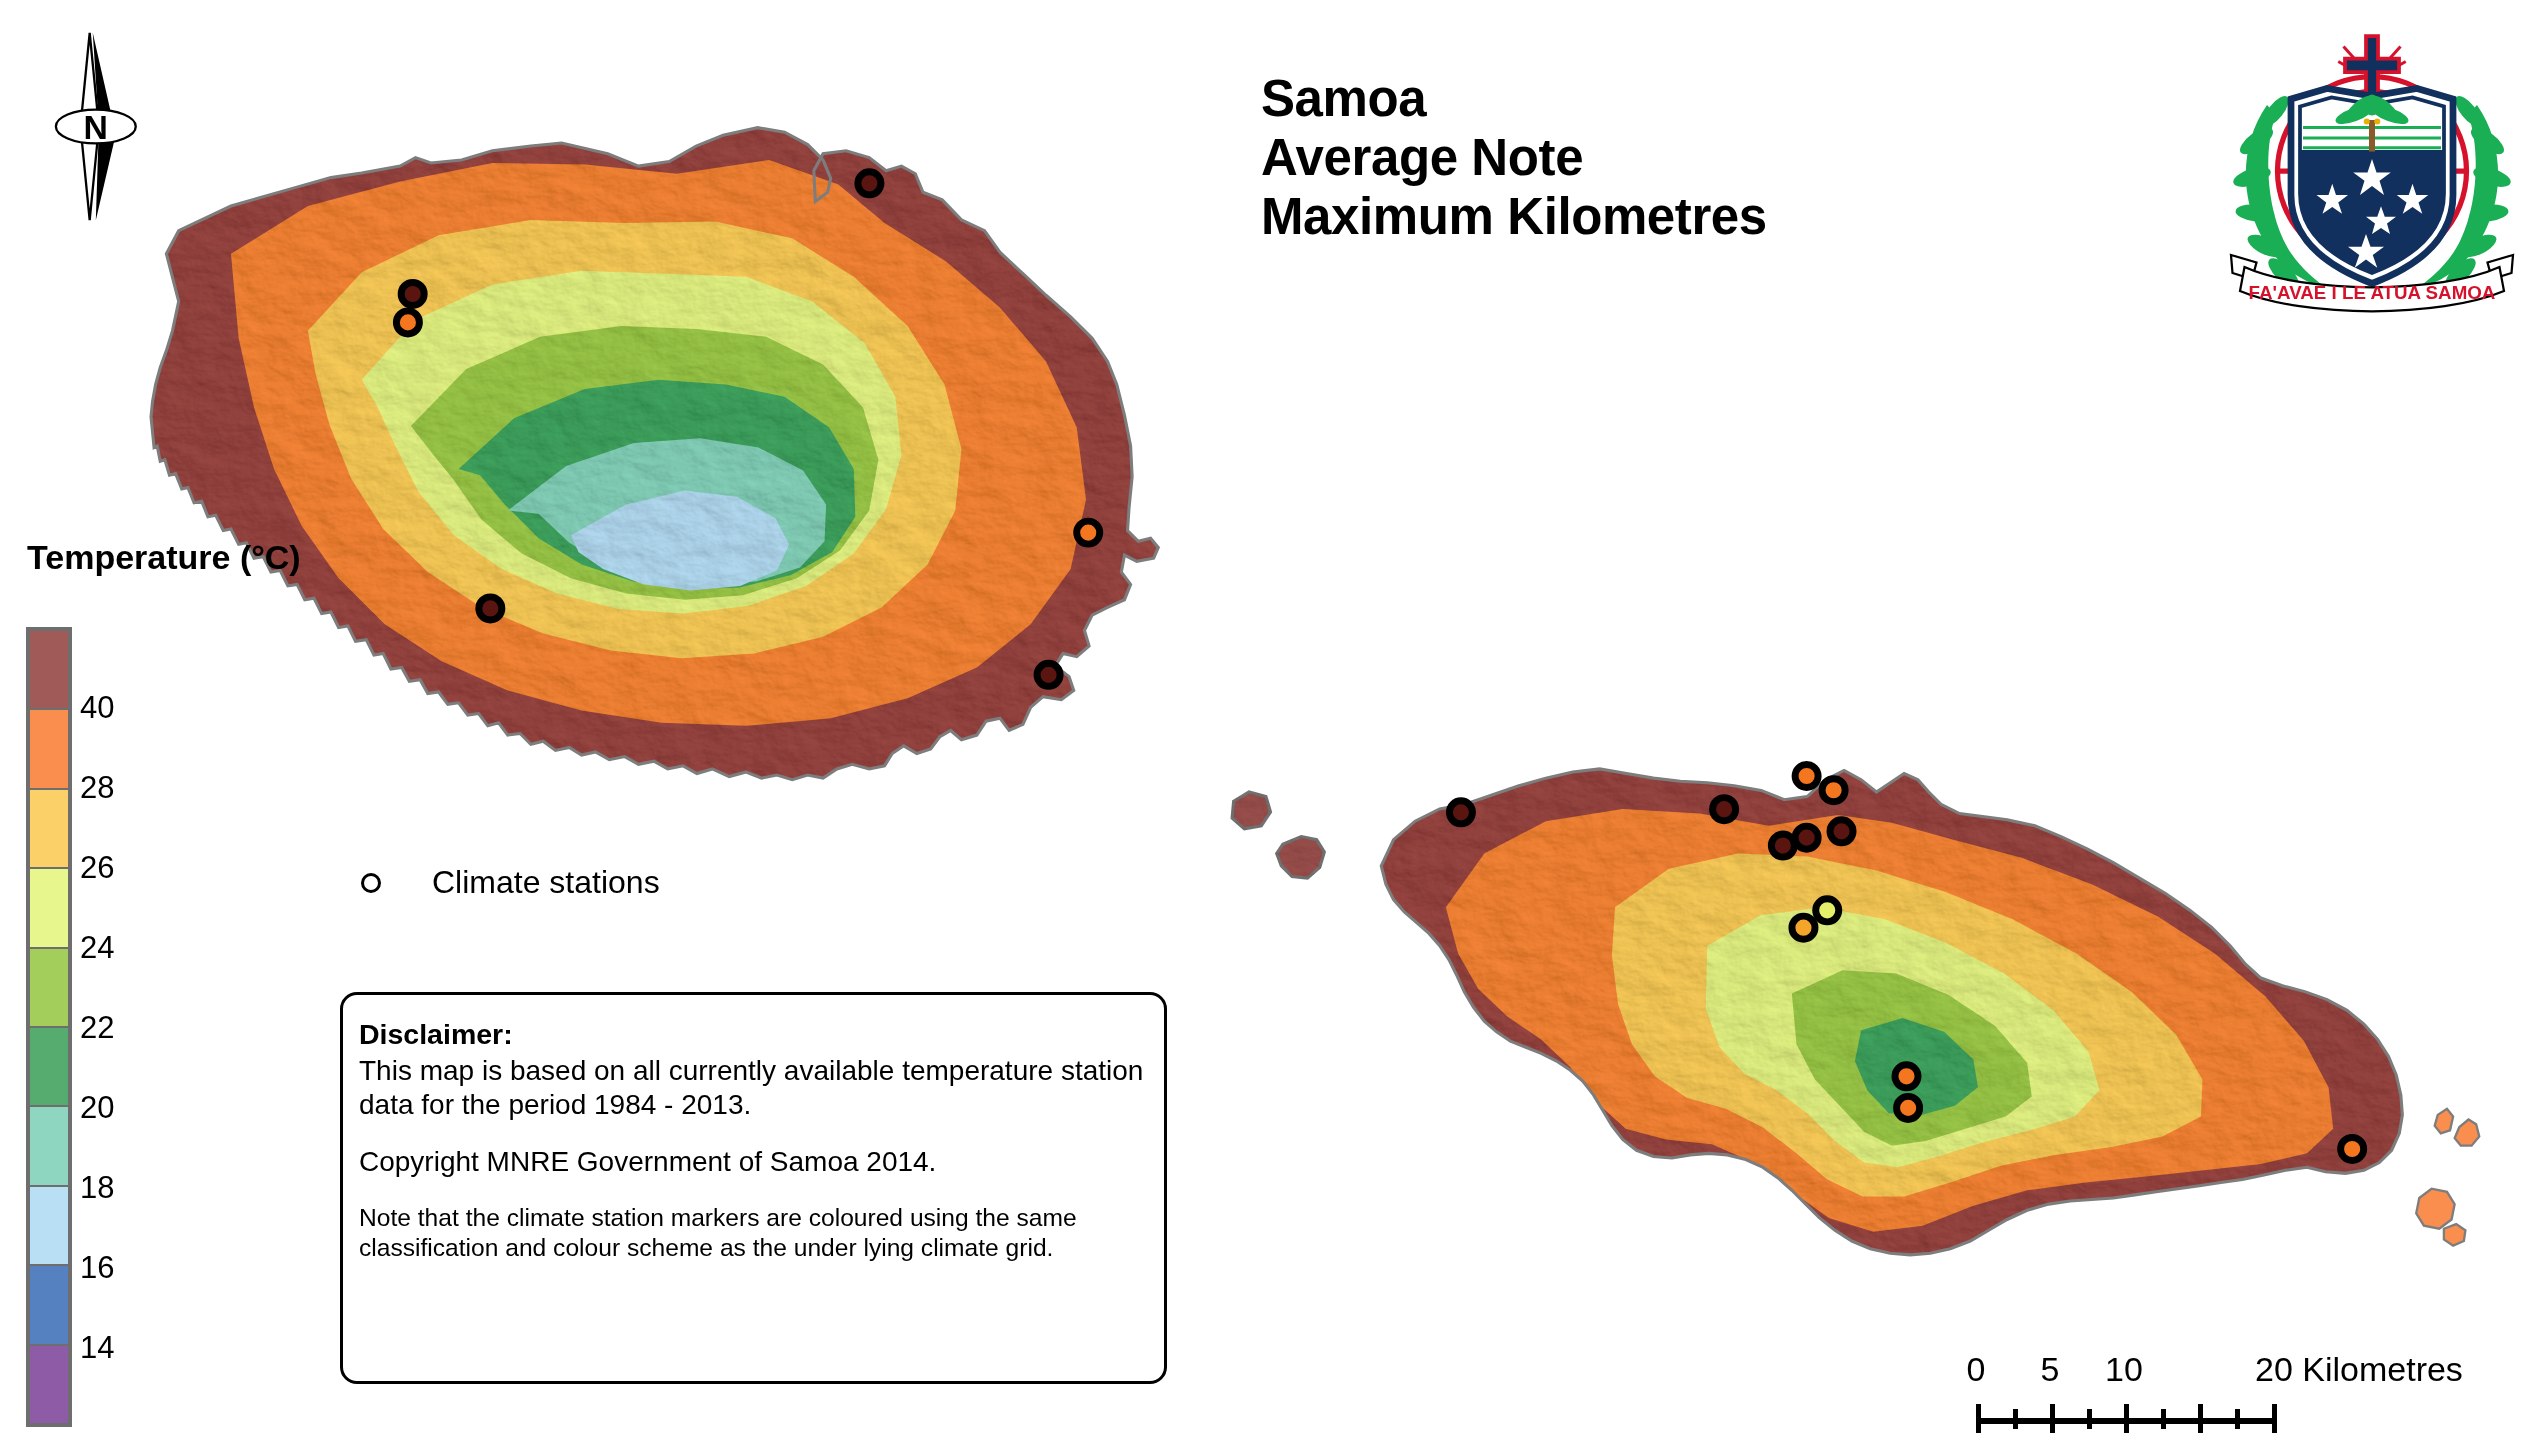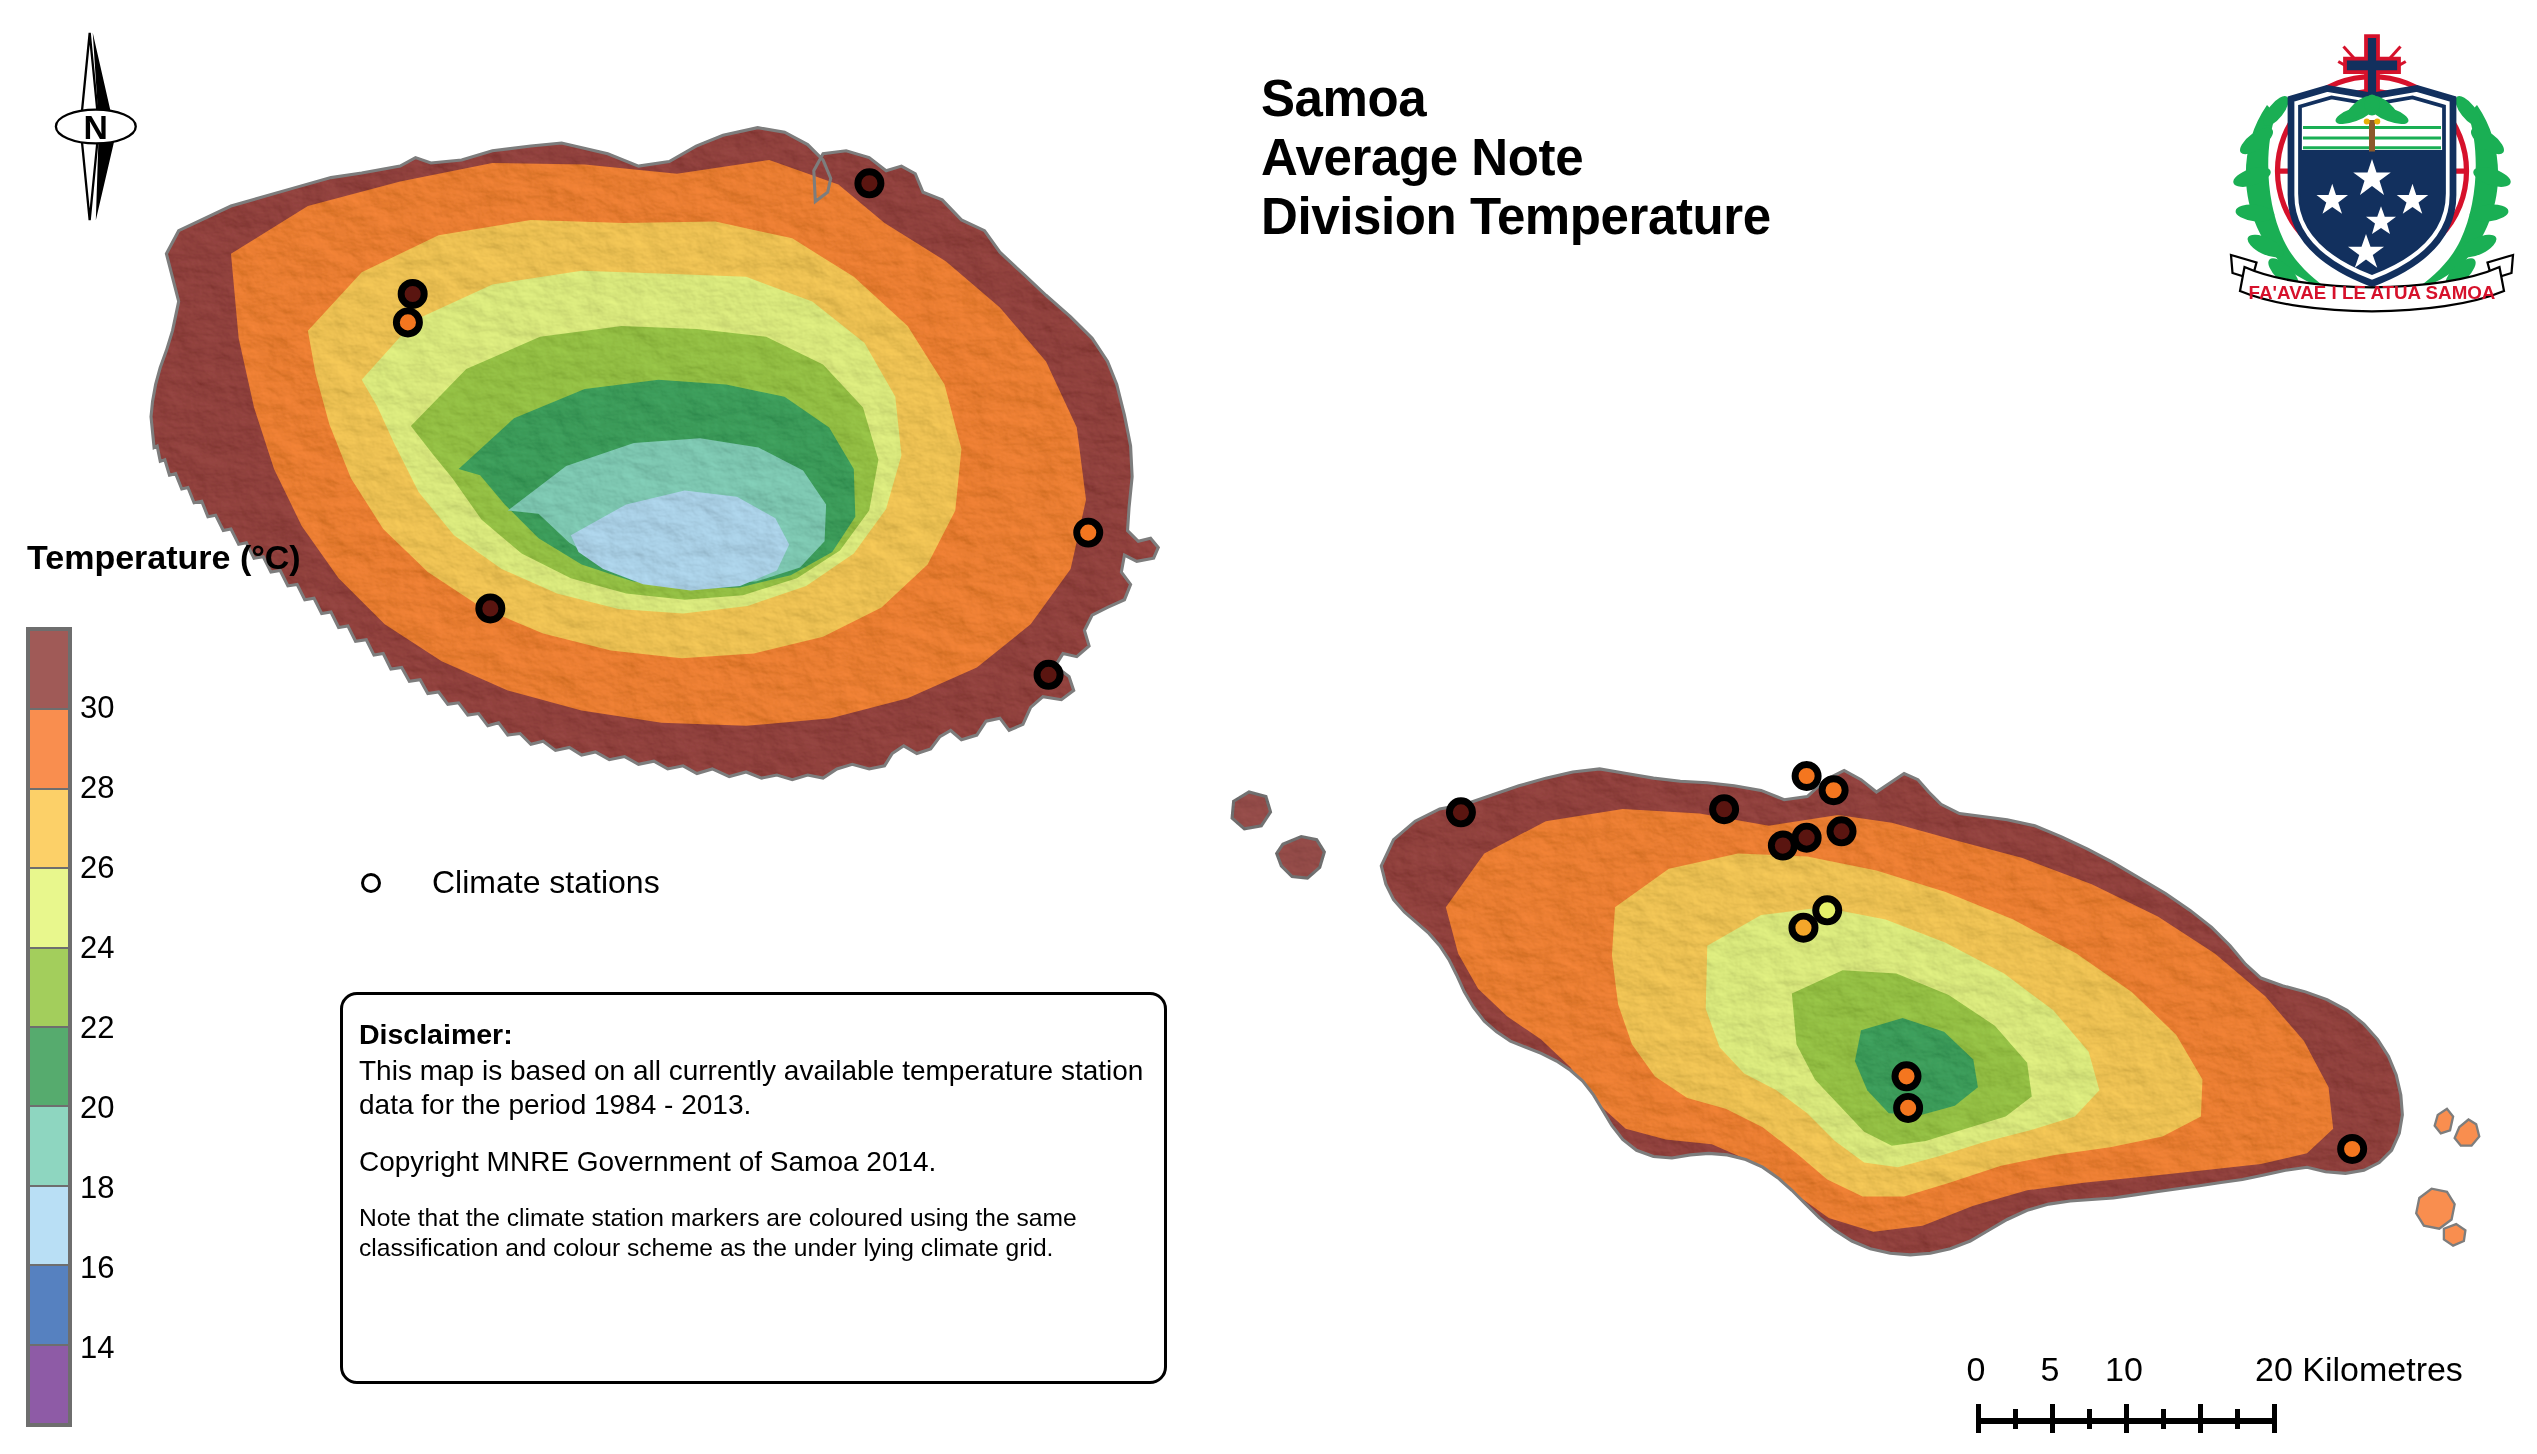--- a/index.html
+++ b/index.html
@@ -307,21 +307,21 @@
 <svg id="north-arrow" class="abs" viewBox="0 0 160 280" xmlns="http://www.w3.org/2000/svg">
   <polygon points="62,18 74,140 62,262 50,140" fill="#ffffff" stroke="#000" stroke-width="3"></polygon>
   <polygon points="66,18 96,150 70,262 74,140" fill="#000000"></polygon>
   <ellipse cx="70" cy="140" rx="52" ry="22" fill="#ffffff" stroke="#000" stroke-width="3"></ellipse>
   <text x="70" y="156" font-family="Liberation Sans, sans-serif" font-size="44" font-weight="bold" text-anchor="middle" fill="#000">N</text>
 </svg>
 
 <div id="map-title" class="abs">
   <div>Samoa</div>
   <div>Average Note</div>
-  <div>Division Temperature</div>
+  <div>Maximum Kilometres</div>
 </div>
 
 <svg id="coat-of-arms" class="abs" viewBox="0 0 400 400" xmlns="http://www.w3.org/2000/svg">
 
   <g>
     <path d="M60,120 C18,180 22,270 78,330 C96,348 120,360 142,366
              C120,350 96,330 82,300 C58,250 56,176 72,132 Z" fill="#1aaf54"></path>
     <path d="M340,120 C382,180 378,270 322,330 C304,348 280,360 258,366
              C280,350 304,330 318,300 C342,250 344,176 328,132 Z" fill="#1aaf54"></path>
     <g fill="#1aaf54">
@@ -407,21 +407,21 @@
     <div class="swatch" style="background: rgb(252, 208, 104);"></div>
     <div class="swatch" style="background: rgb(232, 247, 141);"></div>
     <div class="swatch" style="background: rgb(163, 206, 92);"></div>
     <div class="swatch" style="background: rgb(86, 171, 110);"></div>
     <div class="swatch" style="background: rgb(142, 214, 192);"></div>
     <div class="swatch" style="background: rgb(185, 223, 245);"></div>
     <div class="swatch" style="background: rgb(86, 129, 192);"></div>
     <div class="swatch" style="background: rgb(142, 91, 166);"></div>
   </div>
 <div id="cb-labels" class="abs">
-    <div class="cb-label" style="top: 65px;">30</div>
+    <div class="cb-label" style="top: 65px;">40</div>
     <div class="cb-label" style="top: 145px;">28</div>
     <div class="cb-label" style="top: 225px;">26</div>
     <div class="cb-label" style="top: 305px;">24</div>
     <div class="cb-label" style="top: 385px;">22</div>
     <div class="cb-label" style="top: 465px;">20</div>
     <div class="cb-label" style="top: 545px;">18</div>
     <div class="cb-label" style="top: 625px;">16</div>
     <div class="cb-label" style="top: 705px;">14</div>
   </div>
 

